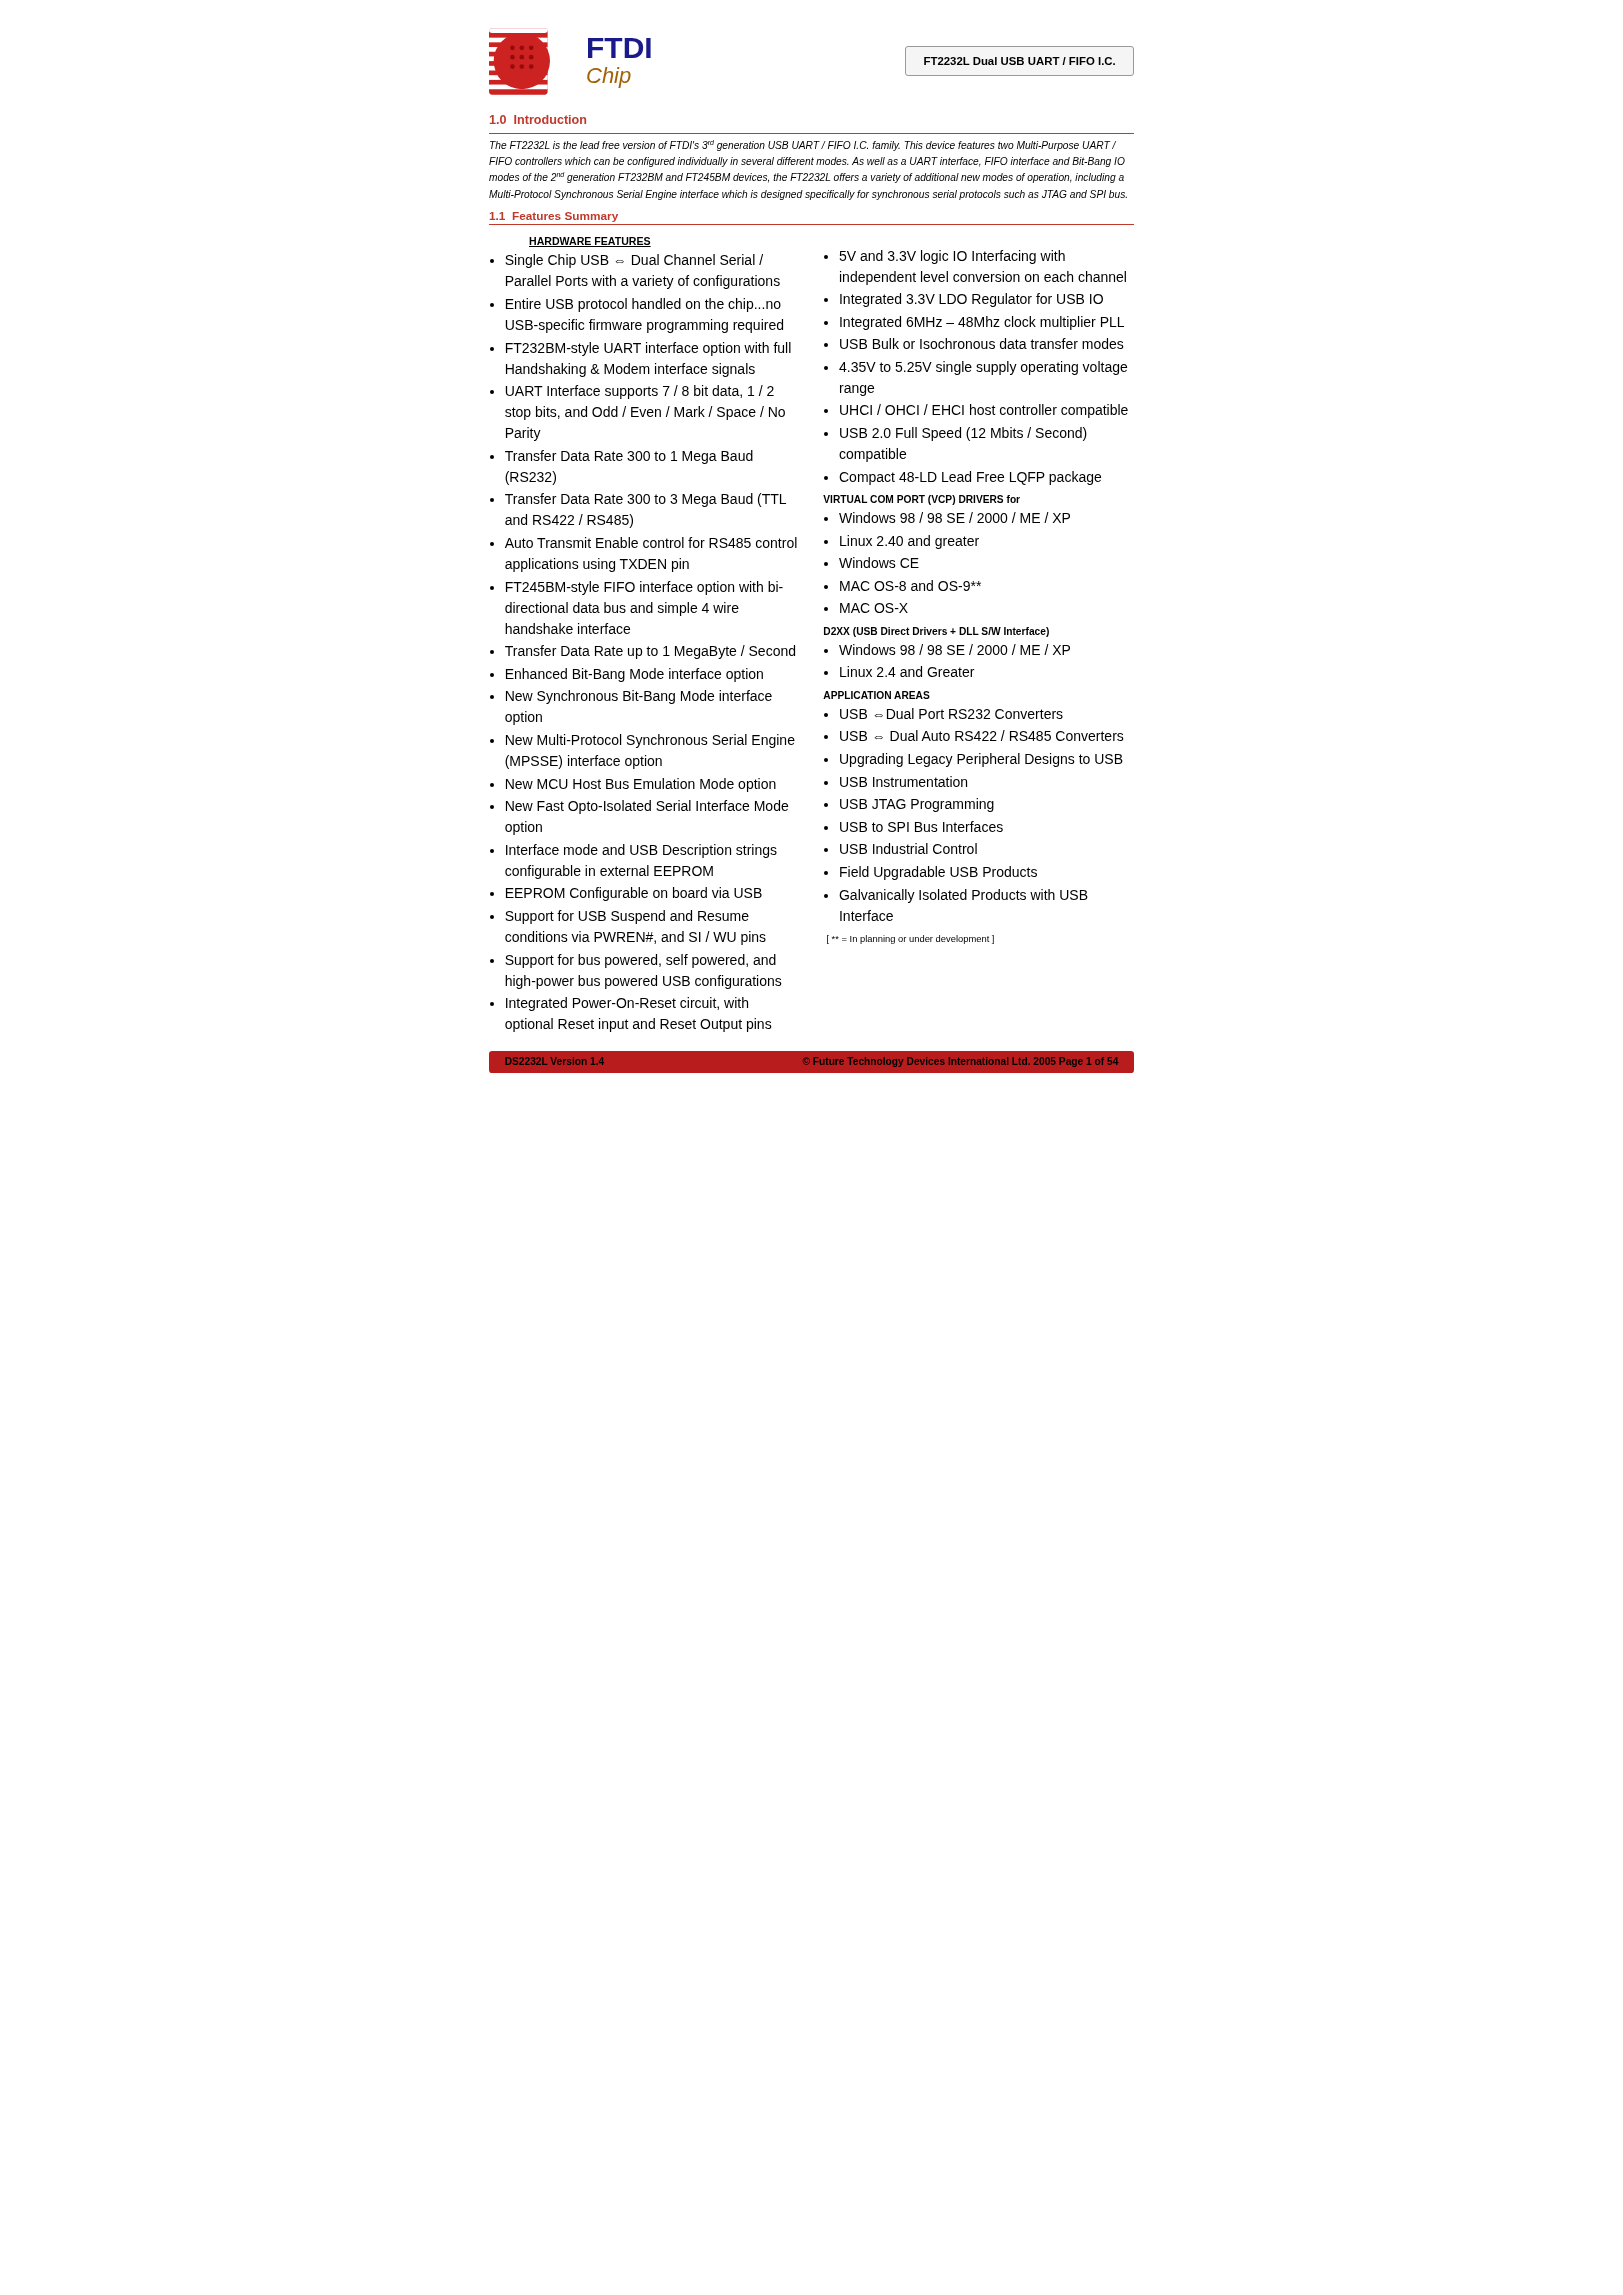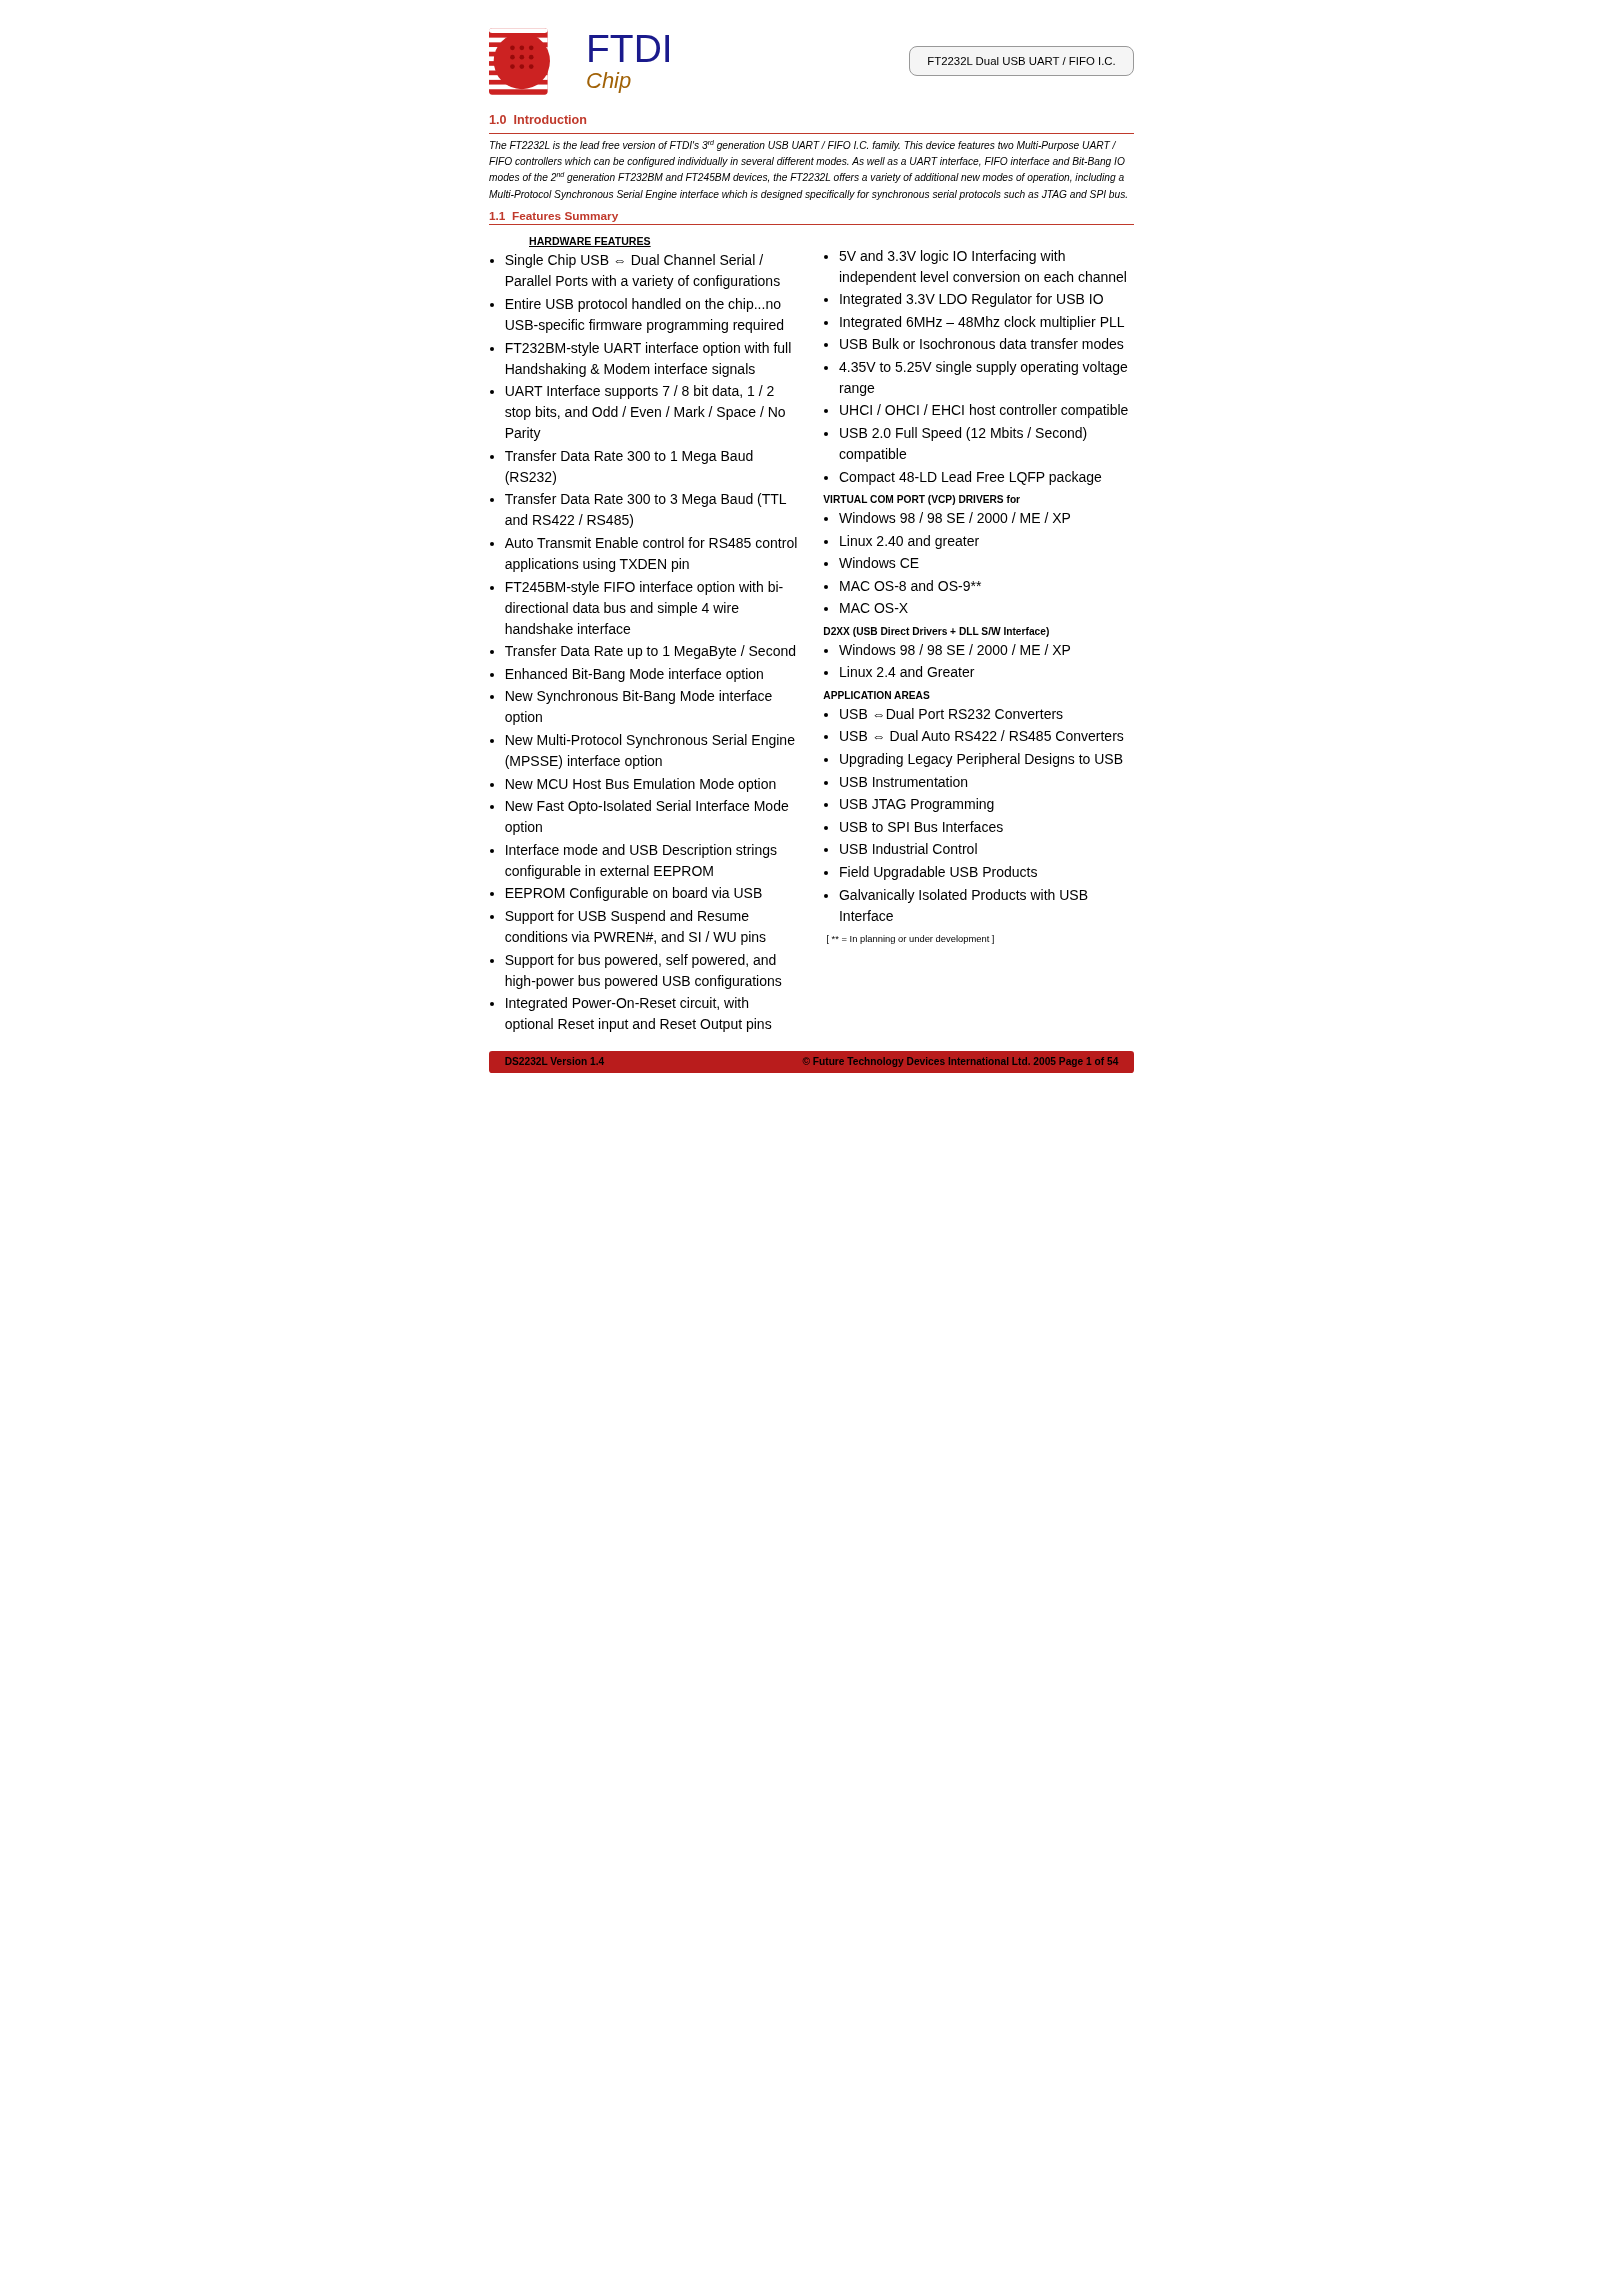--- a/index.html
+++ b/index.html
@@ -23,36 +23,36 @@
     .logo-area {
       display: flex;
       align-items: center;
       gap: 11px;
     }
     .logo-graphic {
       width: 86px;
       height: 75px;
     }
     .logo-text {
-      font-size: 39px;
-      font-weight: normal;
+      font-size: 30px;
+      font-weight: bold;
       color: #1a1a8c;
       line-height: 1;
     }
     .logo-chip {
       font-size: 22px;
       color: #a16207;
       font-style: italic;
     }
     .chip-box {
       border: 1.2px solid #999;
-      border-radius: 8px;
+      border-radius: 3px;
       padding: 7.9px 17.3px;
       font-size: 11.4px;
-      font-weight: normal;
+      font-weight: bold;
       color: #000;
       background: #f5f5f5;
     }
 
     
     .section-title {
       color: #c0392b;
       font-size: 12.6px;
       font-weight: bold;
       border-bottom: 1.6px solid #c0392b;

